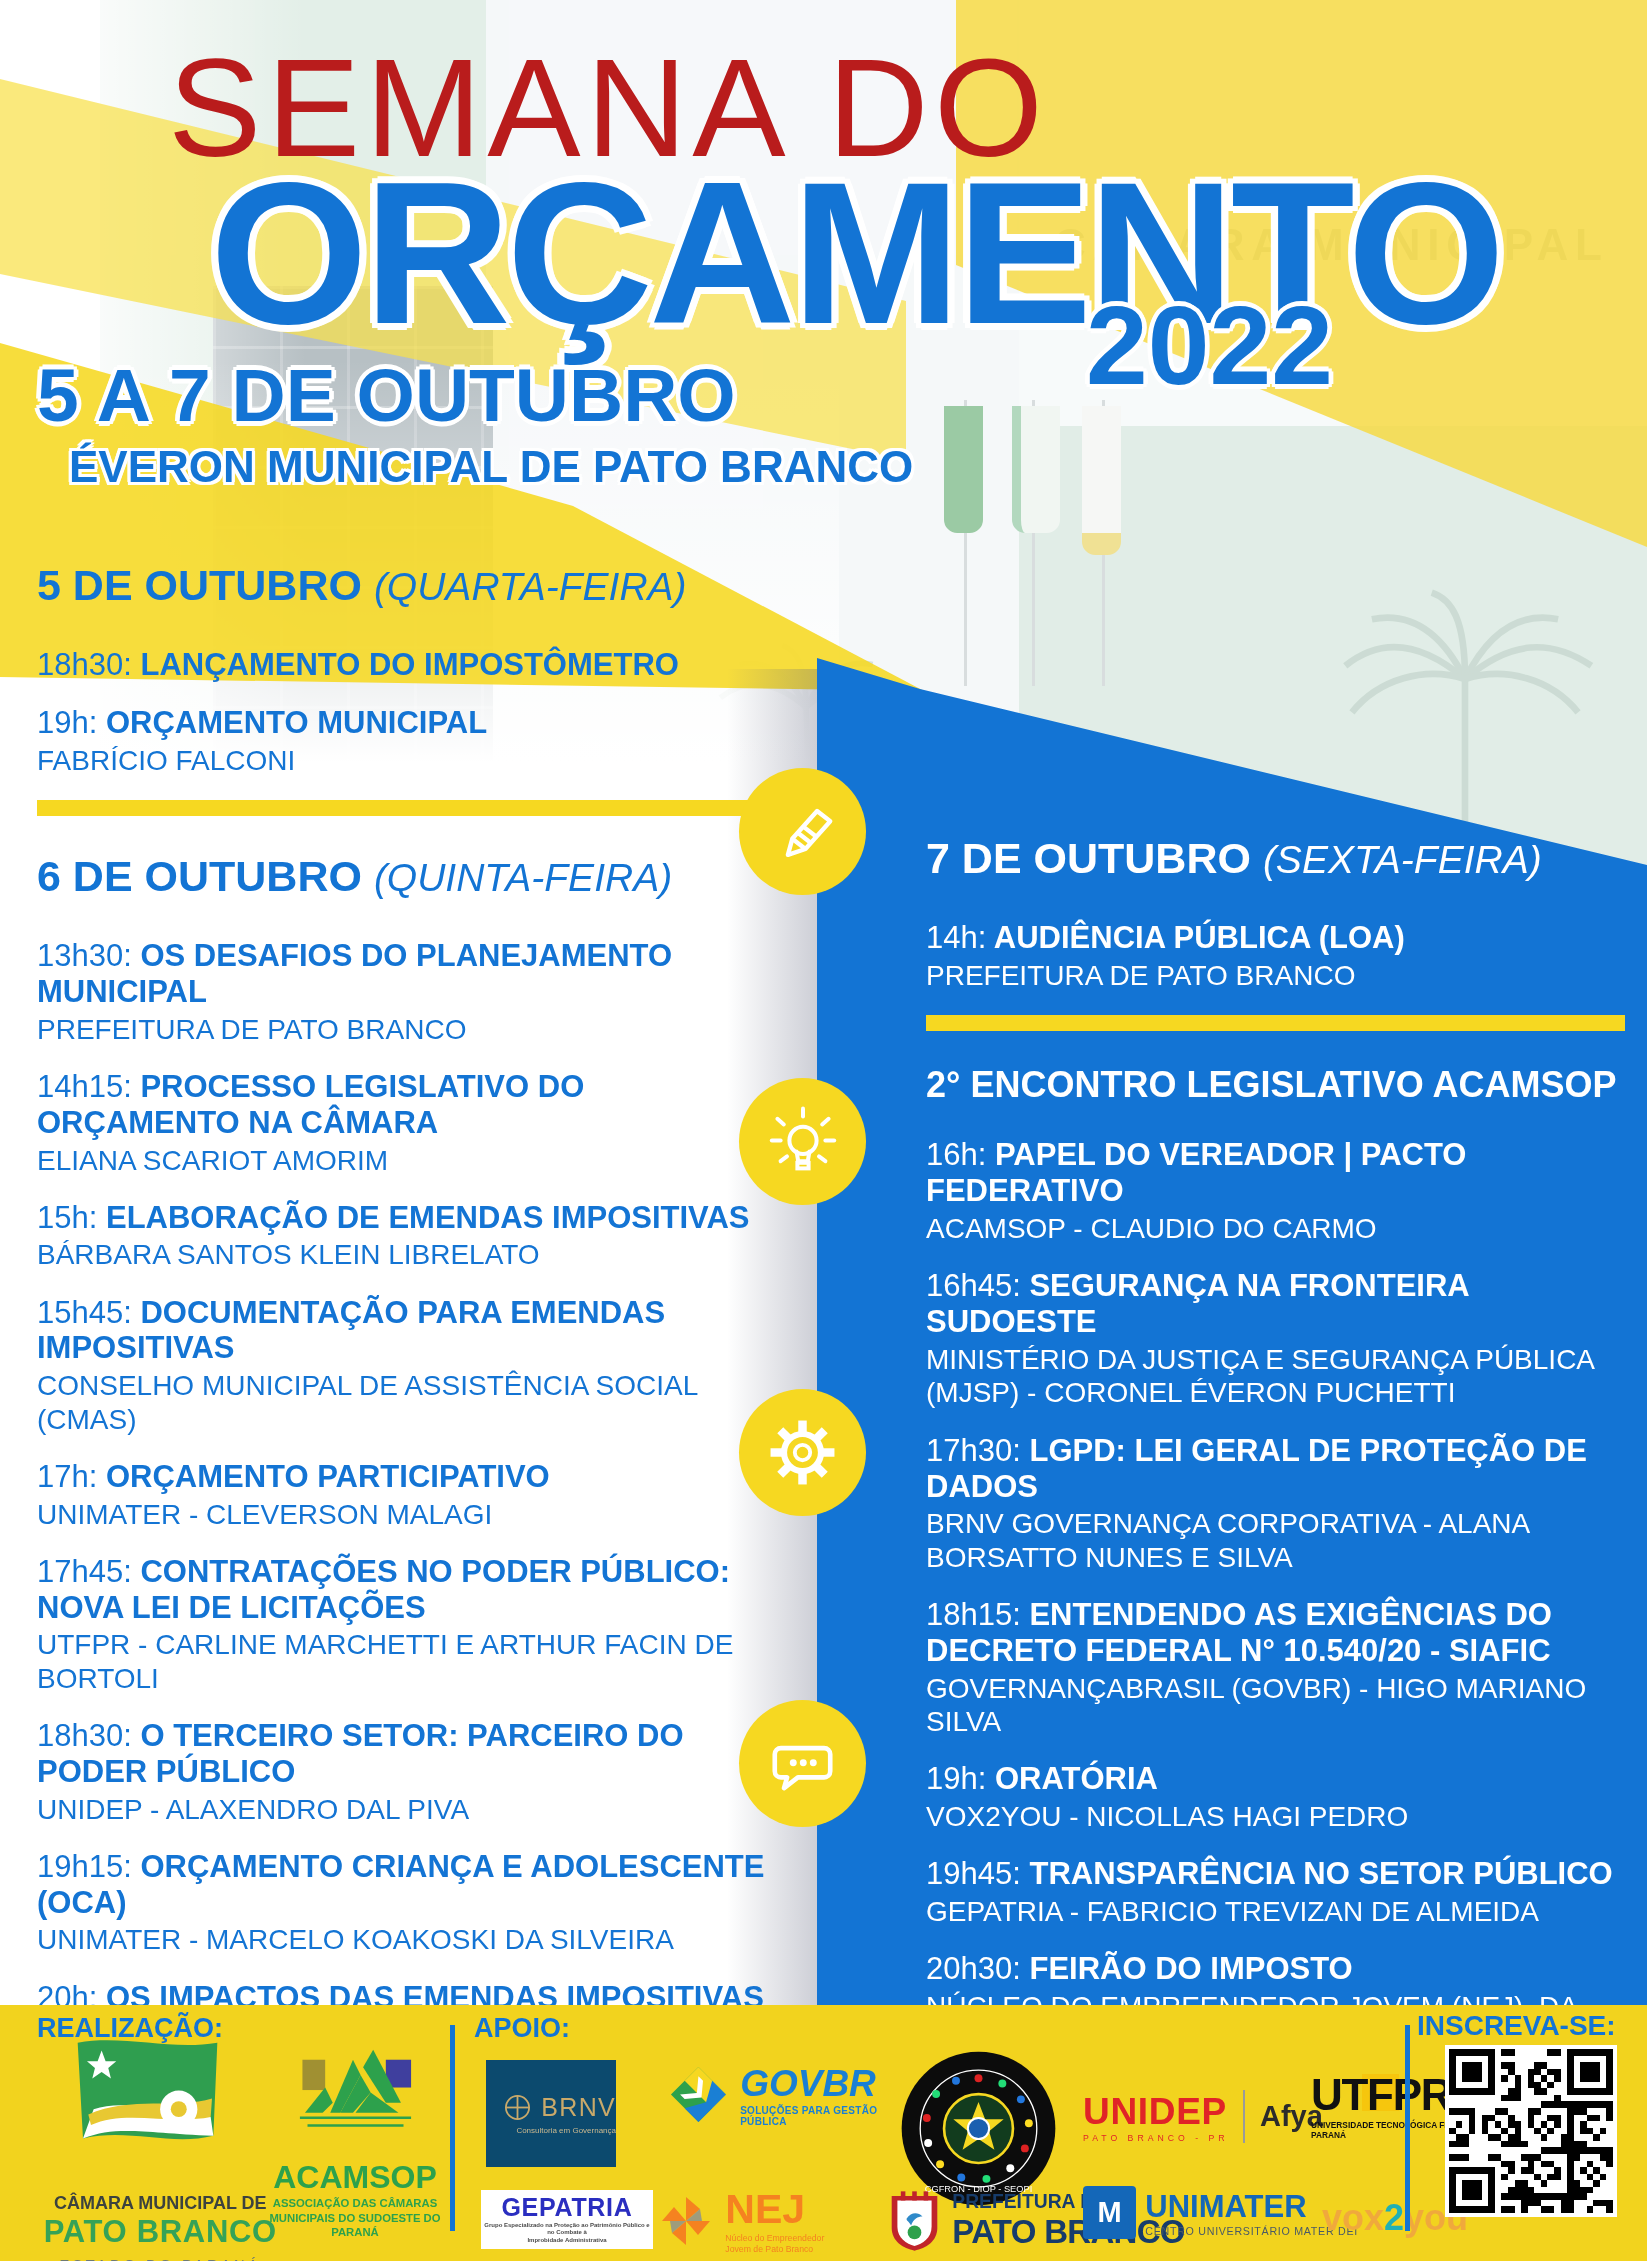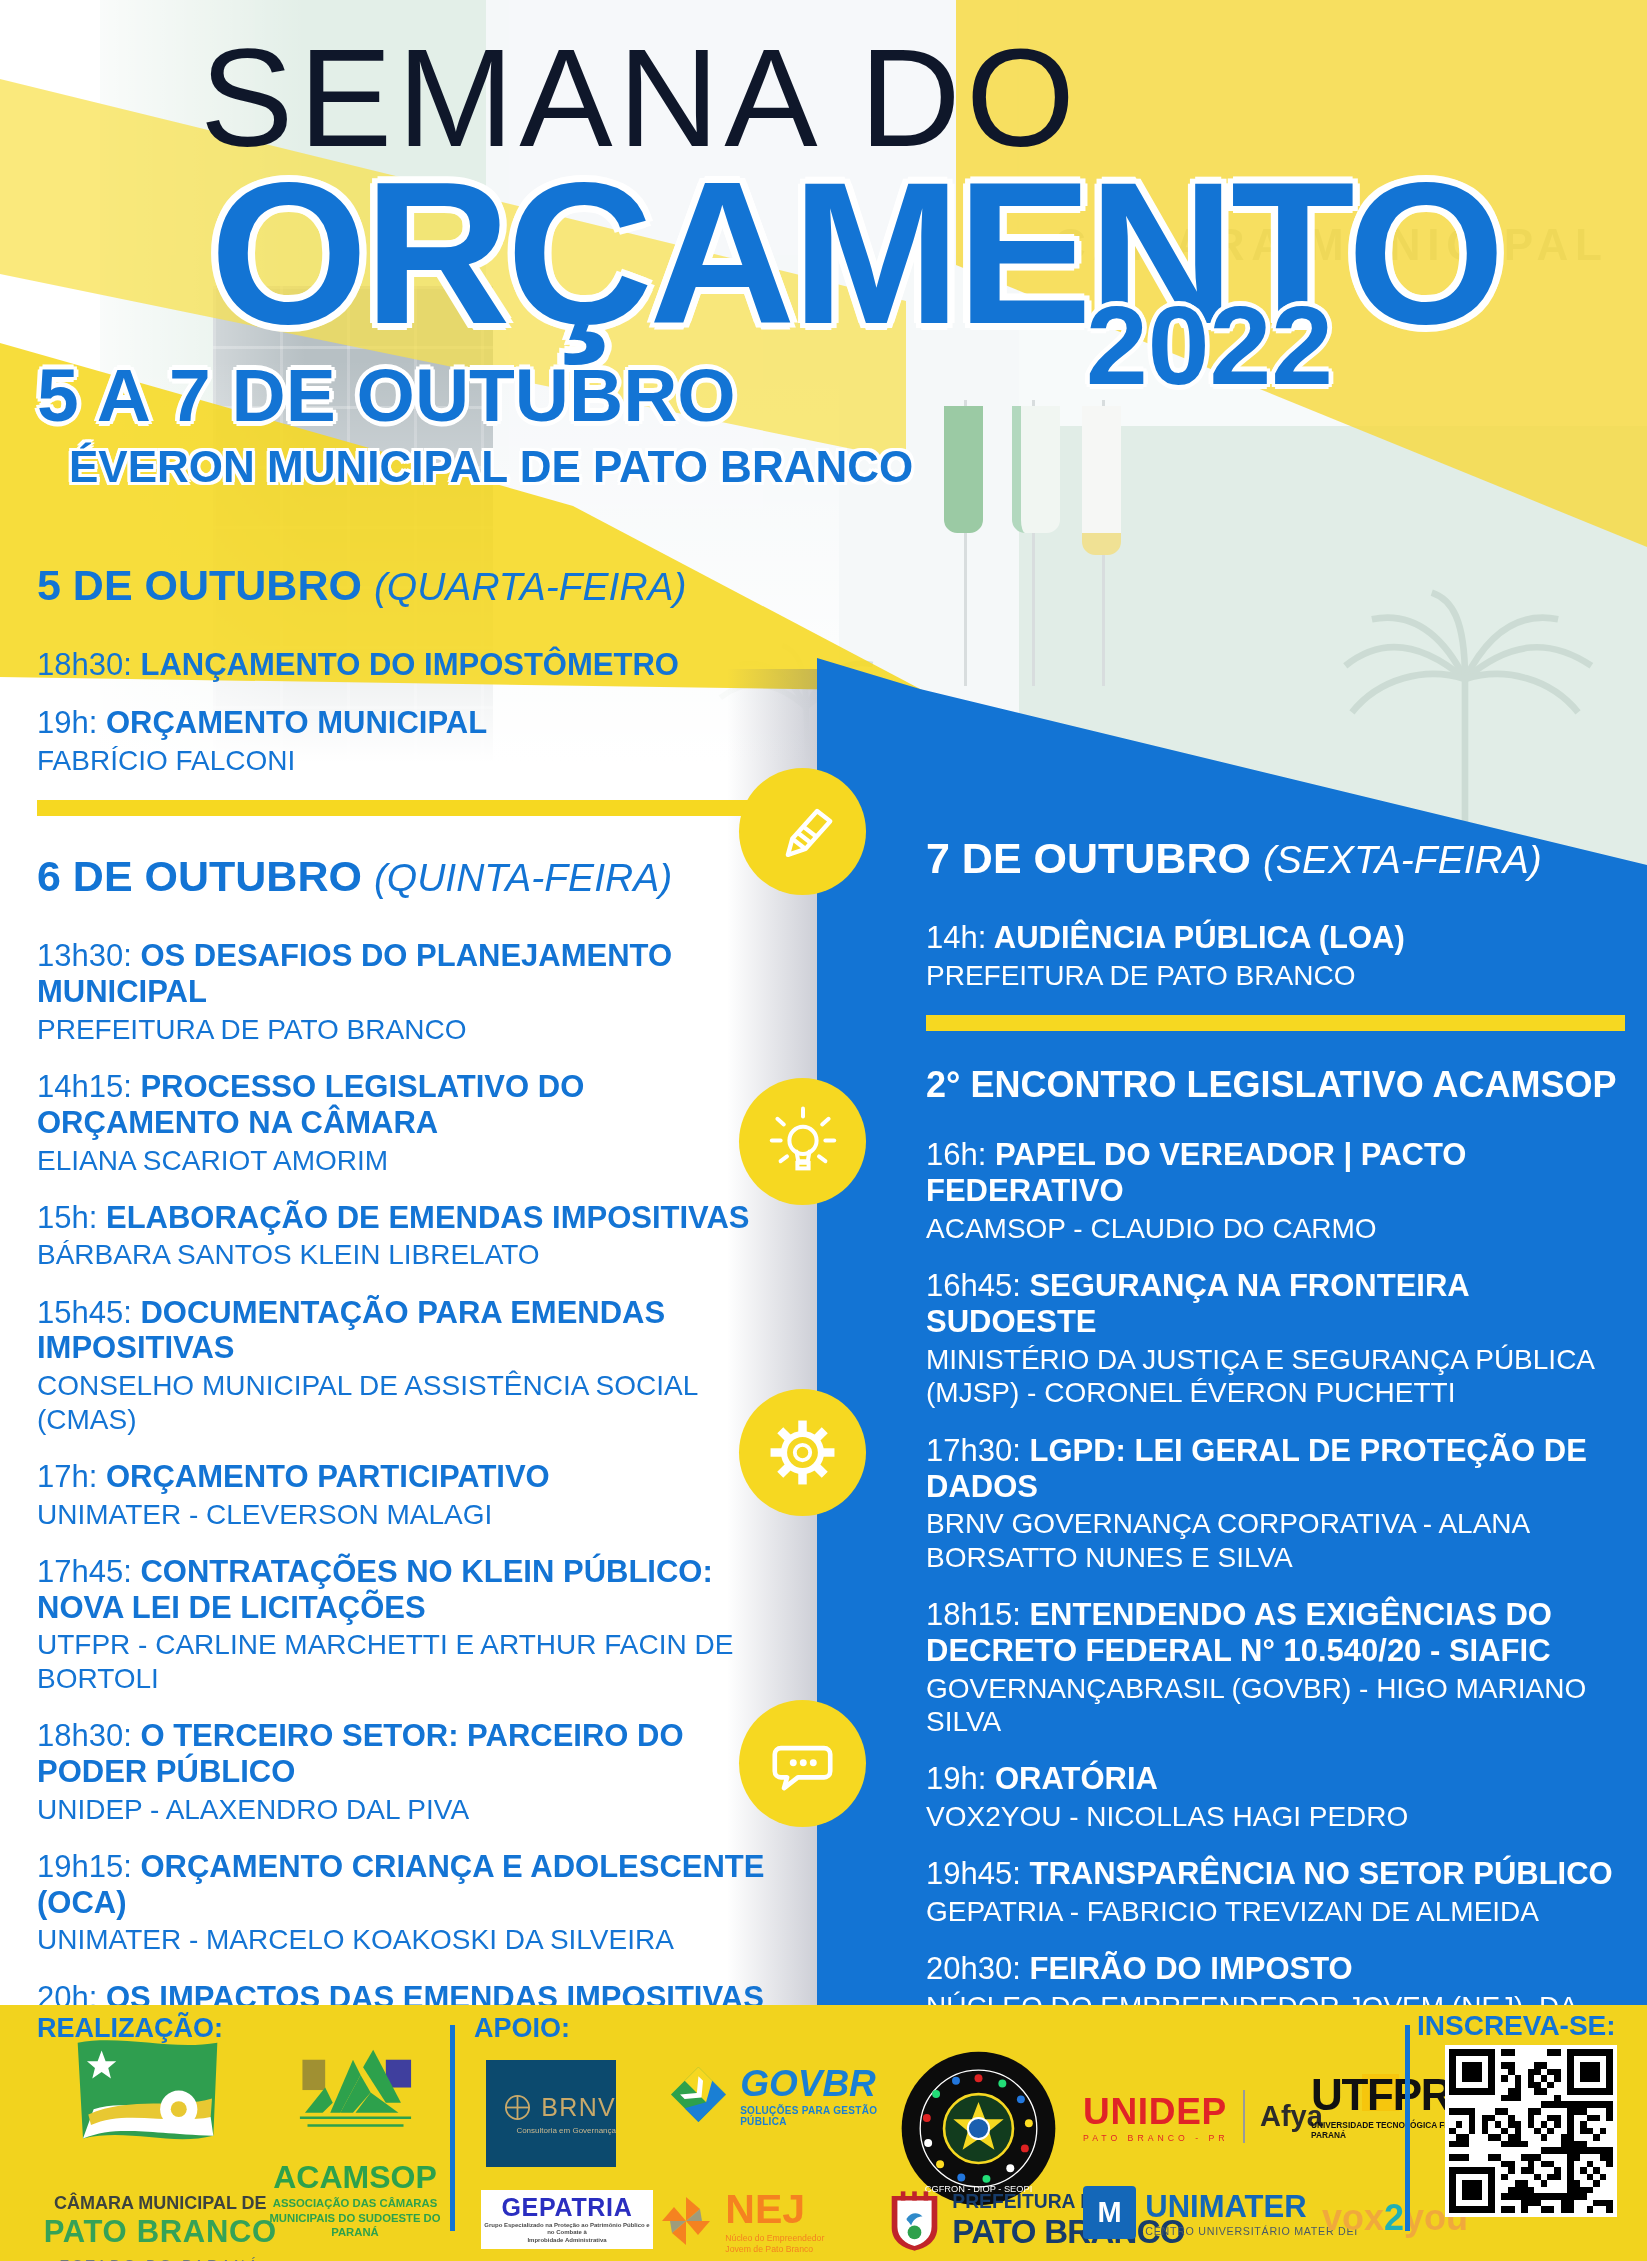--- a/index.html
+++ b/index.html
@@ -40,21 +40,21 @@
   .blue-panel{background:#1374d4;
               clip-path:polygon(817px 658px,920px 689px,1647px 865px,1647px 2006px,817px 2006px);}
   .panel-shadow{left:727px;top:669px;width:90px;height:1337px;
                 background:linear-gradient(90deg,rgba(90,95,120,0),rgba(90,95,120,.30));}
   .outline-big{text-shadow:-7.3px 0 #fff,7.3px 0 #fff,0 -7.3px #fff,0 7.3px #fff,
                -5.3px -5.3px #fff,5.3px -5.3px #fff,-5.3px 5.3px #fff,5.3px 5.3px #fff;}
   .outline-mid{text-shadow:-4.7px 0 #fff,4.7px 0 #fff,0 -4.7px #fff,0 4.7px #fff,
                -3.3px -3.3px #fff,3.3px -3.3px #fff,-3.3px 3.3px #fff,3.3px 3.3px #fff;}
   .outline-sm{text-shadow:-3.3px 0 #fff,3.3px 0 #fff,0 -3.3px #fff,0 3.3px #fff,
               -2.7px -2.7px #fff,2.7px -2.7px #fff,-2.7px 2.7px #fff,2.7px 2.7px #fff;}
-  .title-sem{left:168px;top:17px;font-size:140px;letter-spacing:5.3px;color:#0f172a;margin-left:32px;}
+  .title-sem{left:168px;top:27px;font-size:140px;letter-spacing:5.3px;color:#b91c1c;}
   .title-orc{left:210px;top:136px;font-size:203px;font-weight:bold;letter-spacing:-4px;color:#1374d4;}
   .title-year{left:1086px;top:282px;font-size:111px;font-weight:bold;color:#1374d4;}
   .date-range{left:37px;top:352px;font-size:75px;font-weight:bold;color:#1374d4;}
   .venue{left:69px;top:442px;font-size:44px;font-weight:bold;color:#1374d4;}
 
   
   .col{line-height:1.16;}
   .col-left{left:37px;top:561px;width:733px;color:#1374d4;}
   .col-right{left:926px;top:834px;width:699px;color:#ffffff;}
   .day-heading{font-size:43px;margin-bottom:36px;}
@@ -208,21 +208,21 @@
         </div>
         <div class="event">
           <div class="eline"><span class="time">15h45:</span><span class="etitle"> DOCUMENTAÇÃO PARA EMENDAS IMPOSITIVAS</span></div>
           <div class="speaker">CONSELHO MUNICIPAL DE ASSISTÊNCIA SOCIAL (CMAS)</div>
         </div>
         <div class="event">
           <div class="eline"><span class="time">17h:</span><span class="etitle"> ORÇAMENTO PARTICIPATIVO</span></div>
           <div class="speaker">UNIMATER - CLEVERSON MALAGI</div>
         </div>
         <div class="event">
-          <div class="eline"><span class="time">17h45:</span><span class="etitle"> CONTRATAÇÕES NO KLEIN PÚBLICO: NOVA LEI DE LICITAÇÕES</span></div>
+          <div class="eline"><span class="time">17h45:</span><span class="etitle"> CONTRATAÇÕES NO PODER PÚBLICO: NOVA LEI DE LICITAÇÕES</span></div>
           <div class="speaker">UTFPR - CARLINE MARCHETTI E ARTHUR FACIN DE BORTOLI</div>
         </div>
         <div class="event">
           <div class="eline"><span class="time">18h30:</span><span class="etitle"> O TERCEIRO SETOR: PARCEIRO DO PODER PÚBLICO</span></div>
           <div class="speaker">UNIDEP - ALAXENDRO DAL PIVA</div>
         </div>
         <div class="event">
           <div class="eline"><span class="time">19h15:</span><span class="etitle"> ORÇAMENTO CRIANÇA E ADOLESCENTE (OCA)</span></div>
           <div class="speaker">UNIMATER - MARCELO KOAKOSKI DA SILVEIRA</div>
         </div>

